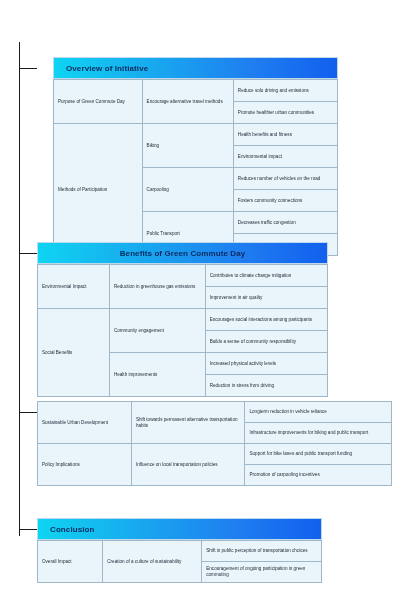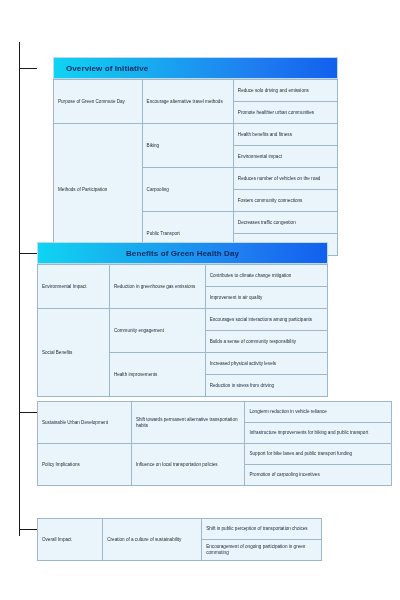--- a/index.html
+++ b/index.html
@@ -156,21 +156,21 @@
       </tr>
       <tr style="height: 22px;">
         <td class="c3">Cost-effective for participants</td>
       </tr>
     </tbody>
       </table>
   </div>
 
   <div class="section" id="sec-benefits">
     <div class="sec-header centered">
-      <span>Benefits of Green Health Day</span>
+      <span>Benefits of Green Commute Day</span>
     </div>
     <table class="mm">
       <tbody>
           <tr style="height: 22px;">
         <td class="c1" rowspan="2" style="width:24%;">Environmental Impact</td>
         <td class="c2" rowspan="2" style="width:33%;">Reduction in greenhouse gas emissions</td>
         <td class="c3" style="width:43%;">Contributes to climate change mitigation</td>
       </tr>
       <tr style="height: 22px;">
         <td class="c3">Improvement in air quality</td>
@@ -211,20 +211,23 @@
         <td class="c3">Support for bike lanes and public transport funding</td>
       </tr>
       <tr style="height: 21px;">
         <td class="c3">Promotion of carpooling incentives</td>
       </tr>
     </tbody>
       </table>
   </div>
 
   <div class="section" id="sec-conclusion">
+    <div class="sec-header">
+      <span>Conclusion</span>
+    </div>
     <table class="mm">
       <tbody>
           <tr style="height: 21px;">
         <td class="c1" rowspan="2" style="width:22%;">Overall Impact</td>
         <td class="c2" rowspan="2" style="width:35%;">Creation of a culture of sustainability</td>
         <td class="c3" style="width:43%;">Shift in public perception of transportation choices</td>
       </tr>
       <tr style="height: 21px;">
         <td class="c3">Encouragement of ongoing participation in green commuting</td>
       </tr>

